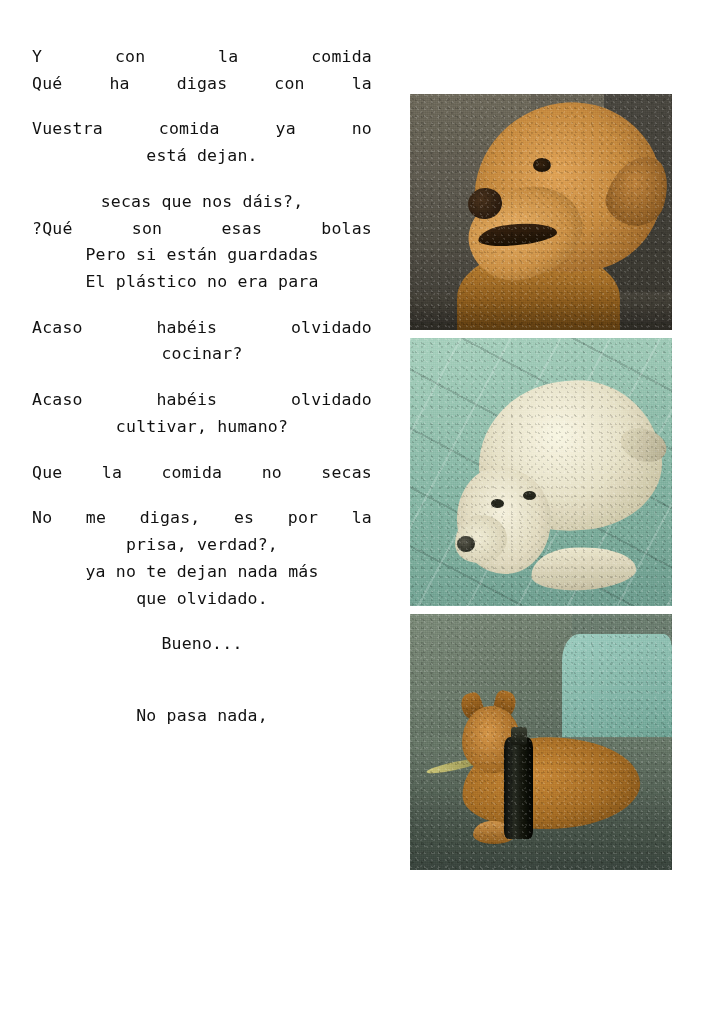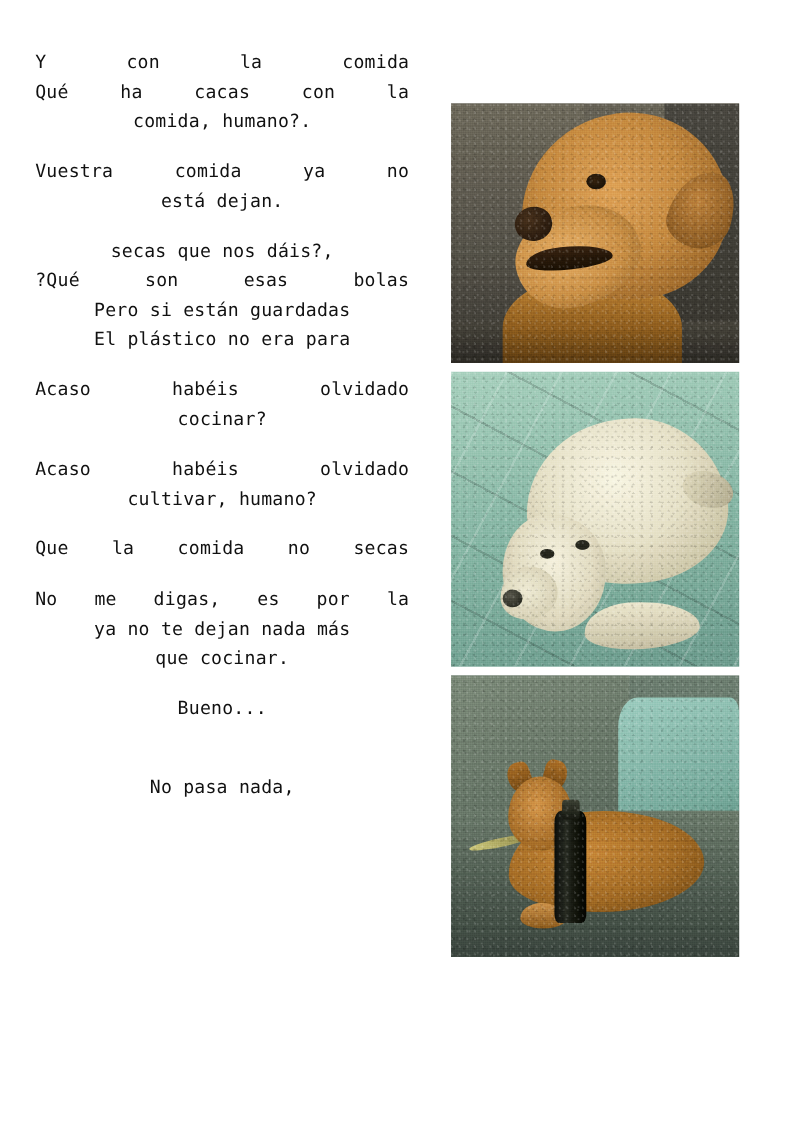--- a/index.html
+++ b/index.html
@@ -267,25 +267,24 @@
     <div class="stanza">
       <span class="line just">
           <span>Y</span>
           <span>con</span>
           <span>la</span>
           <span>comida</span>
         </span>
       <span class="line just">
           <span>Qué</span>
           <span>ha</span>
-          <span>cacas</span>
+          <span>digas</span>
           <span>con</span>
           <span>la</span>
         </span>
-      <span class="line center">comida, humano?.</span>
     </div>
 
     <div class="stanza">
       <span class="line just">
           <span>Vuestra</span>
           <span>comida</span>
           <span>ya</span>
           <span>no</span>
         </span>
       <span class="line center">está dejan.</span>
@@ -333,22 +332,23 @@
 
     <div class="stanza">
       <span class="line just">
           <span>No</span>
           <span>me</span>
           <span>digas,</span>
           <span>es</span>
           <span>por</span>
           <span>la</span>
         </span>
+      <span class="line center">prisa, verdad?,</span>
       <span class="line center">ya no te dejan nada más</span>
-      <span class="line center">que cocinar.</span>
+      <span class="line center">que olvidado.</span>
     </div>
 
     <div class="stanza">
       <span class="line center">Bueno...</span>
     </div>
 
     <div class="stanza">
       <span class="line center">No pasa nada,</span>
     </div>
 

